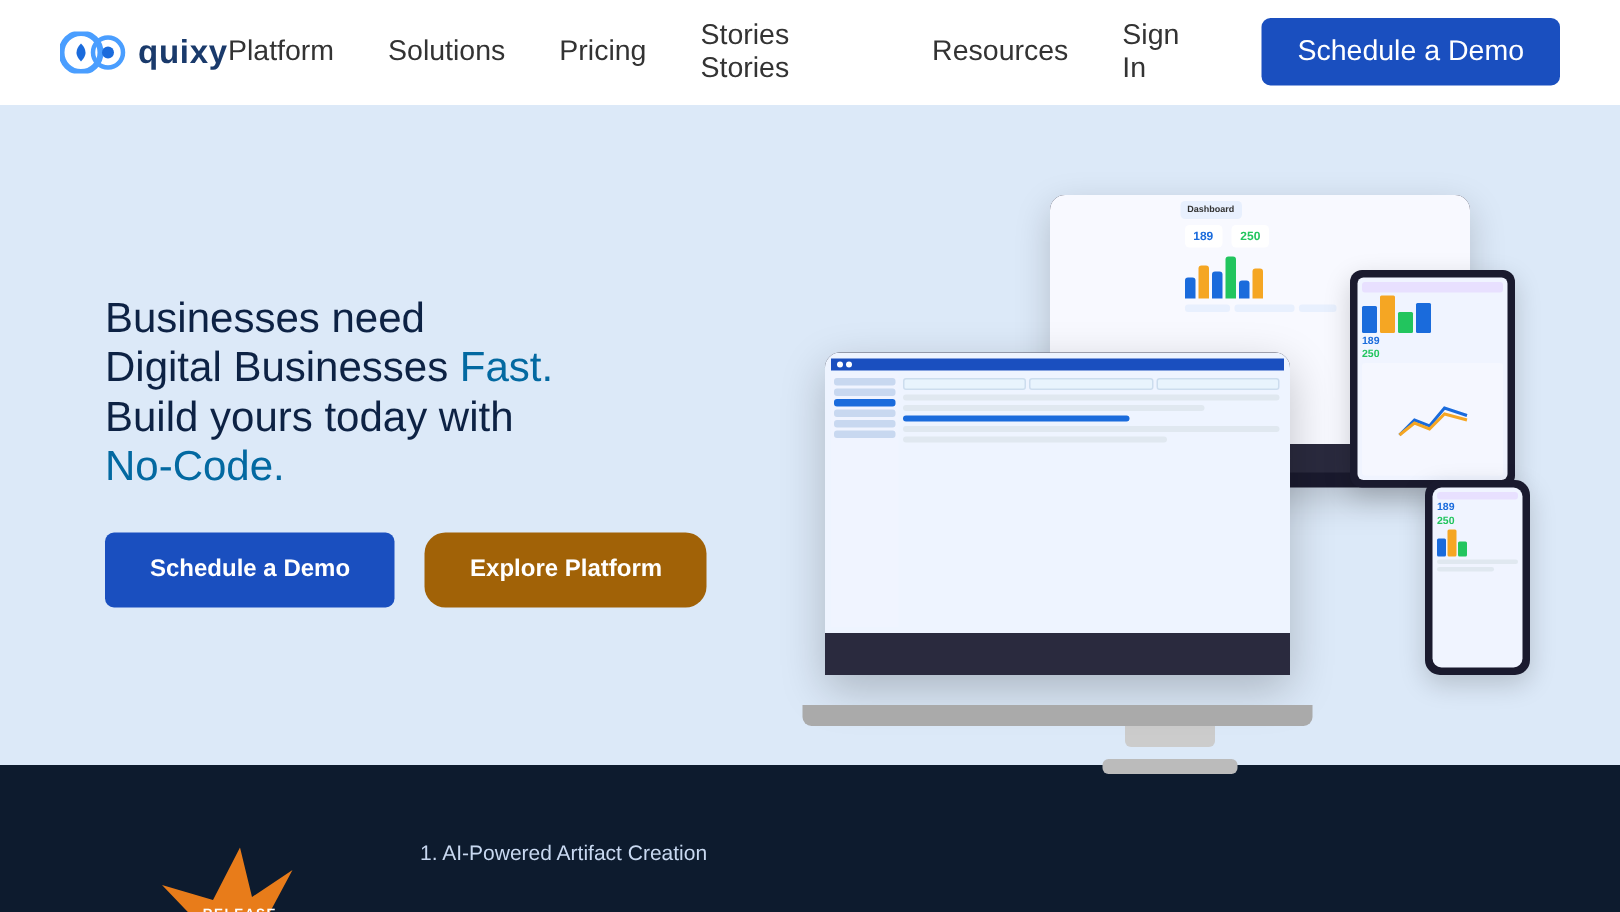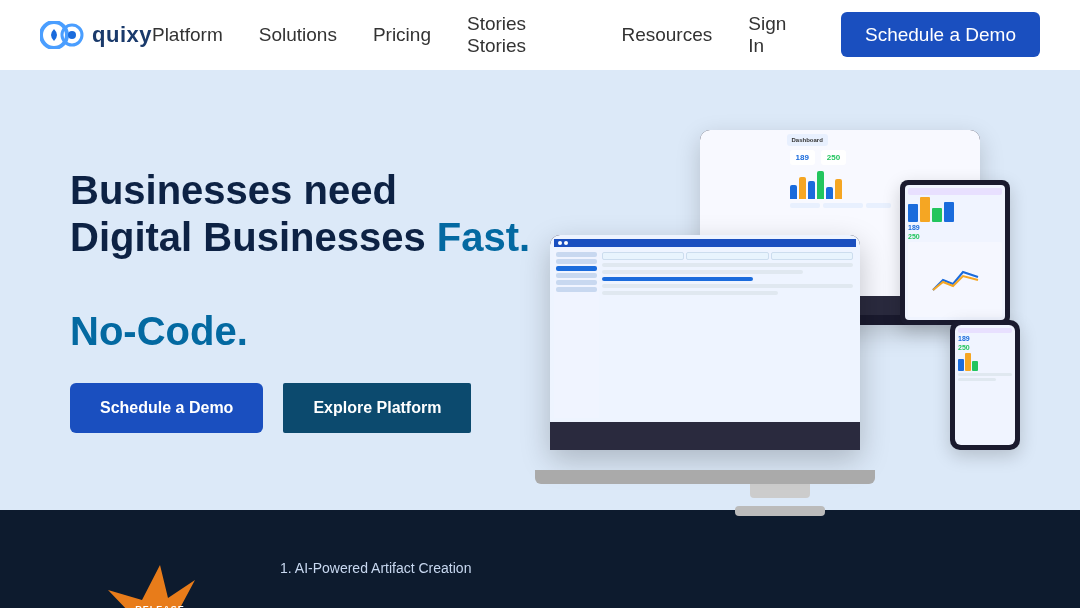--- a/index.html
+++ b/index.html
@@ -60,22 +60,22 @@
       align-items: center;
       justify-content: space-between;
       padding: 60px 70px 40px 70px;
       min-height: 420px;
       position: relative;
     }
     .hero-text {
       max-width: 520px;
     }
     .hero-heading {
-      font-size: 40px;
-      font-weight: 700;
+      font-size: 28px;
+      font-weight: 400;
       color: #0d2244;
       line-height: 1.18;
       margin-bottom: 28px;
     }
     .hero-heading .highlight {
       color: #0369a1;
     }
     .hero-buttons {
       display: flex;
       gap: 20px;
@@ -86,24 +86,24 @@
       color: #fff;
       padding: 16px 30px;
       border-radius: 6px;
       font-size: 16px;
       font-weight: 600;
       border: none;
       cursor: pointer;
       text-decoration: none;
     }
     .btn-secondary {
-      background: #0c4a6e;
+      background: #a16207;
       color: #fff;
       padding: 16px 30px;
-      border-radius: 2px;
+      border-radius: 14px;
       font-size: 16px;
       font-weight: 600;
       border: none;
       cursor: pointer;
       text-decoration: none;
     }
 
     
     .hero-image {
       position: relative;
@@ -310,21 +310,21 @@
     <li><a href="#">Sign In</a></li>
     <li><a href="#" class="nav-cta">Schedule a Demo</a></li>
   </ul>
 </nav>
 
 <section class="hero">
   <div class="hero-text">
     <h1 class="hero-heading">
       <span>Businesses need</span><br>
       <span>Digital Businesses </span><span class="highlight">Fast.</span><br>
-      <br>
+      <span>Build yours today with</span><br>
       <span class="highlight">No-Code.</span>
     </h1>
     <div class="hero-buttons">
       <button class="btn-primary">Schedule a Demo</button>
       <button class="btn-secondary">Explore Platform</button>
     </div>
   </div>
 
   <div class="hero-image">
 

